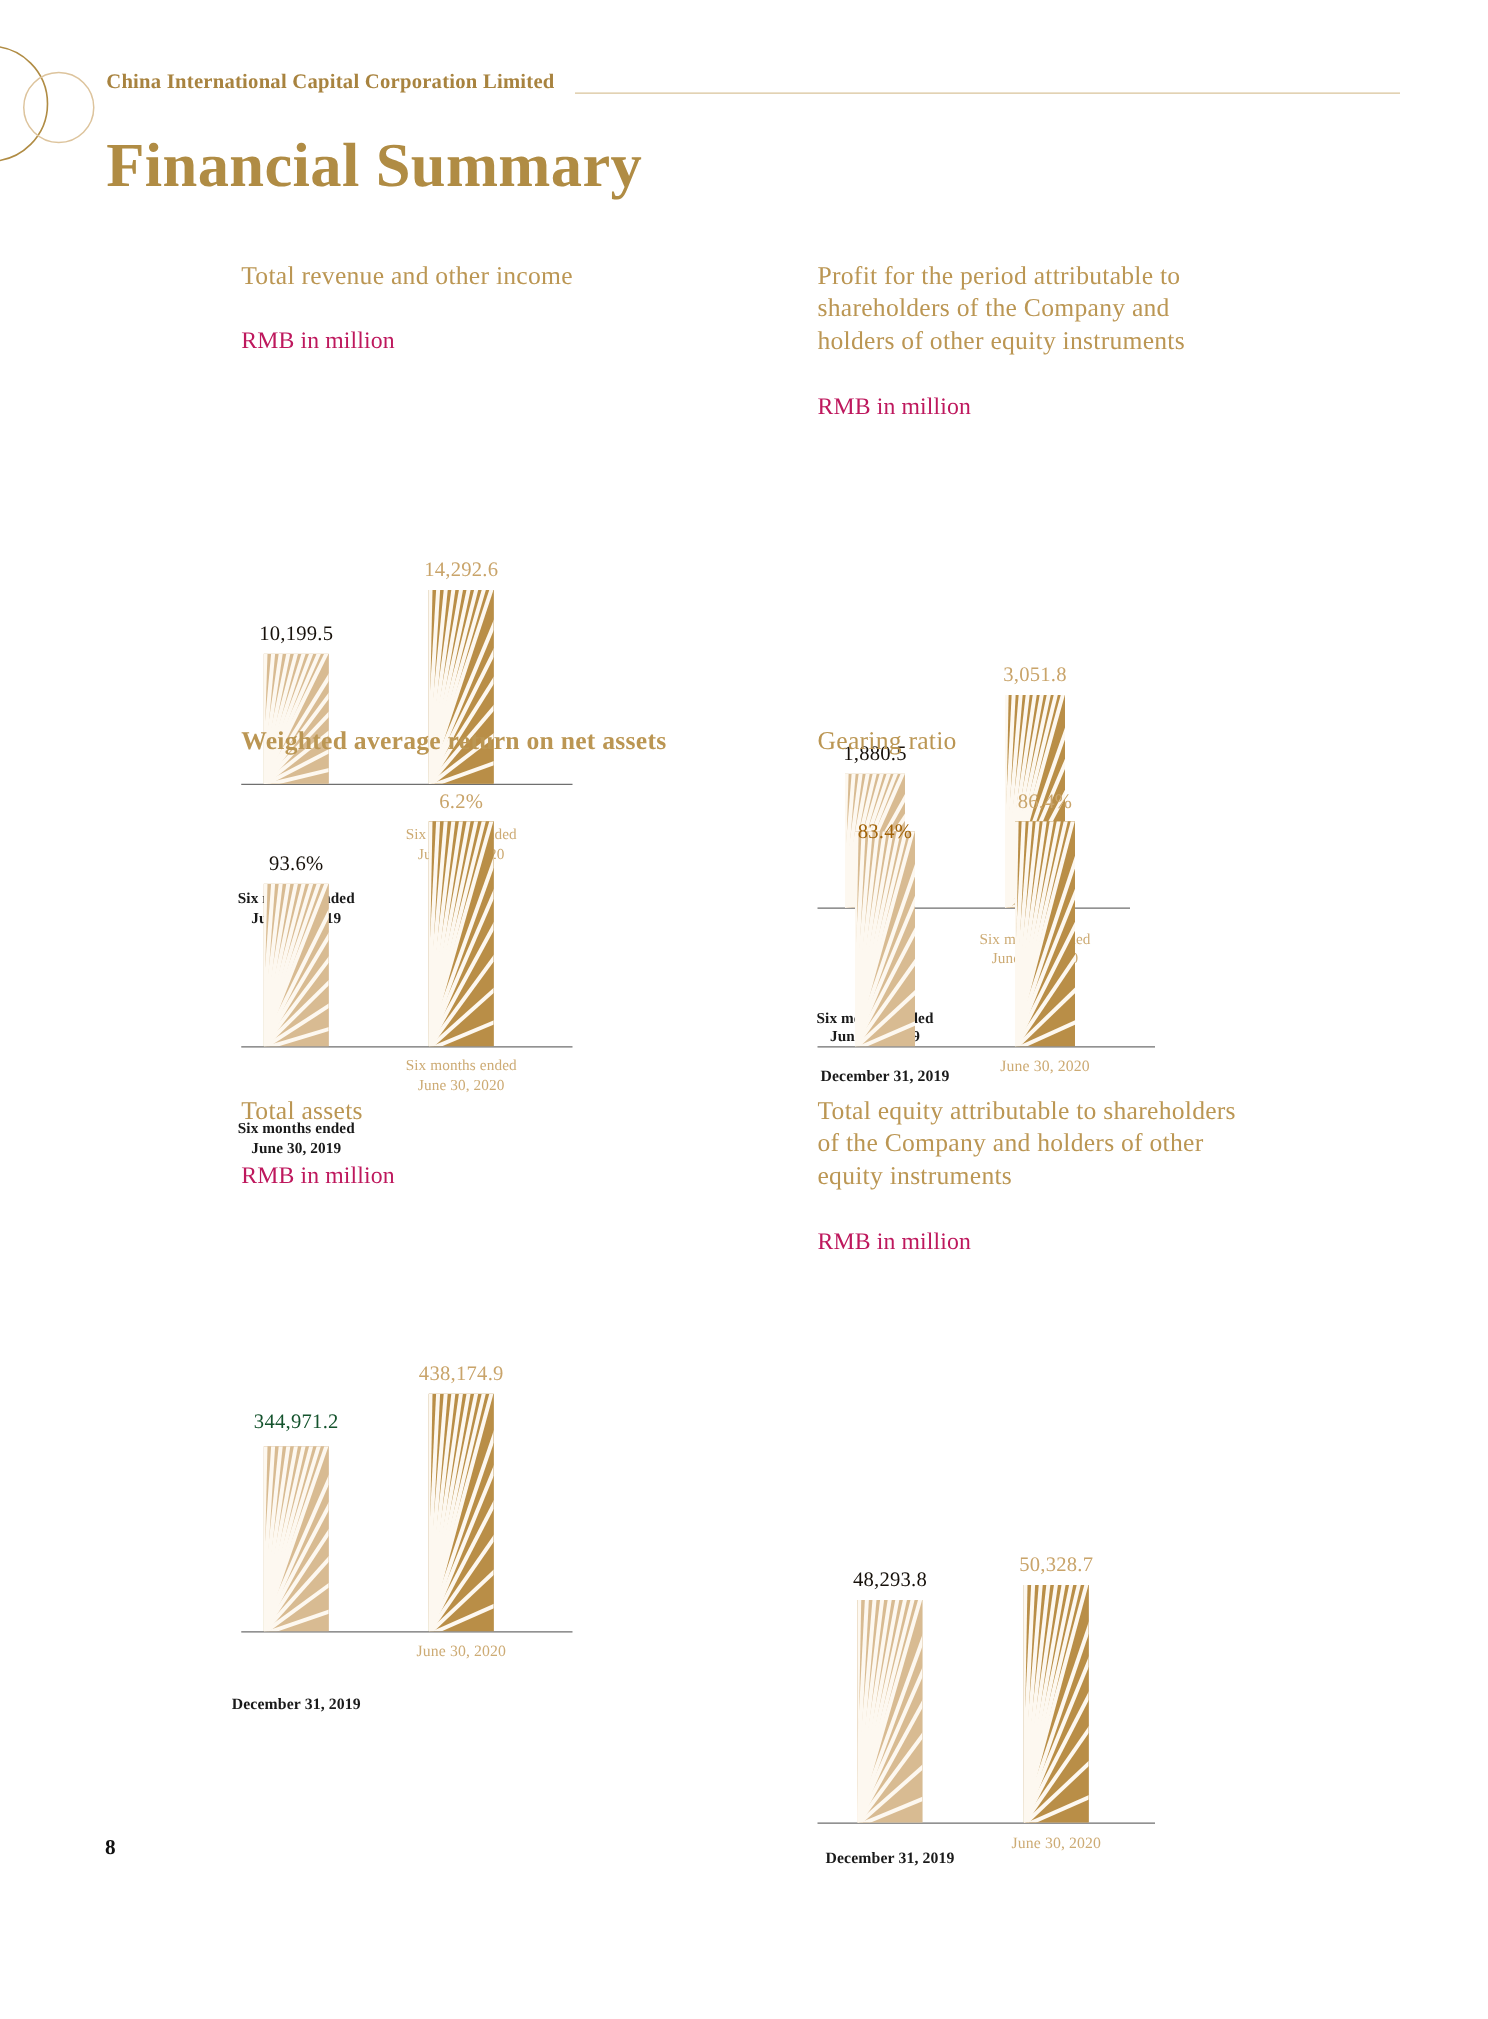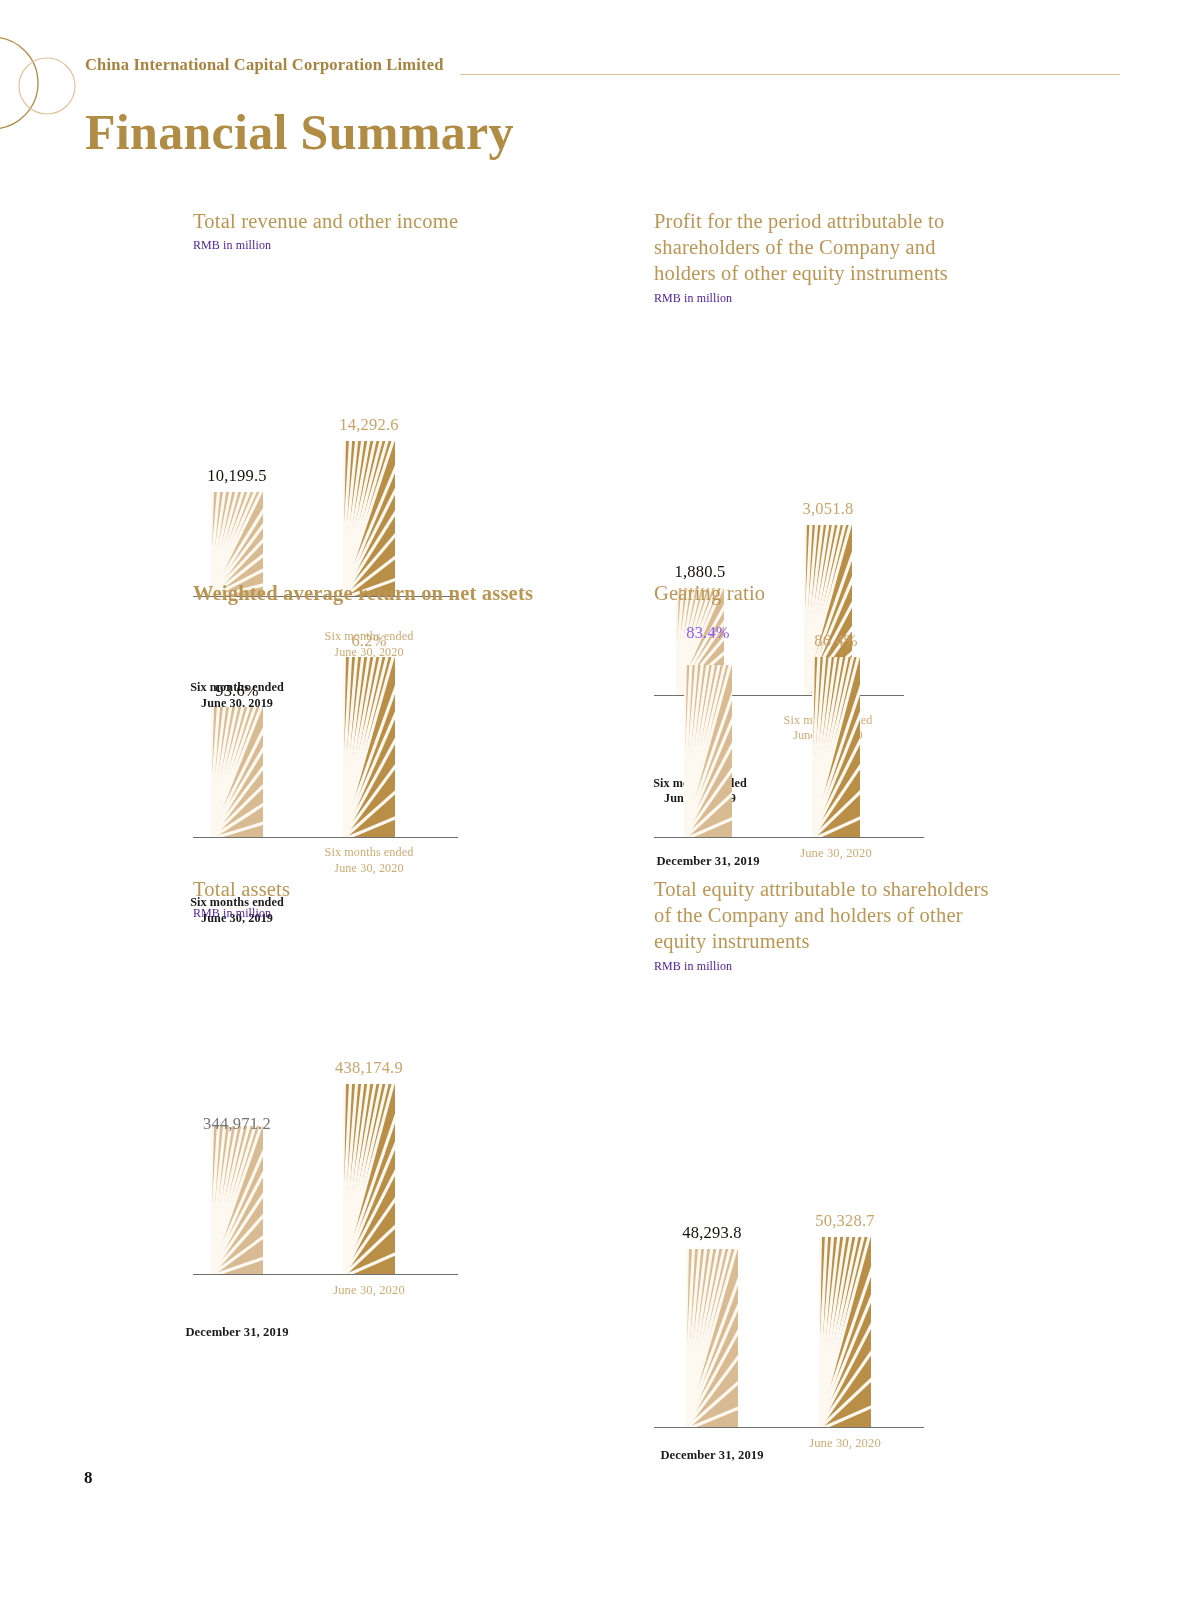--- a/index.html
+++ b/index.html
@@ -71,23 +71,23 @@
   .panel { position: absolute; width: 420px; }
 
   .panel-title {
     font-size: 20.5px;
     color: #bb9653;
     line-height: 1.28;
     margin: 0 0 0 0;
     letter-spacing: 0.2px;
   }
   .panel-unit {
-    font-size: 12px;
-    color: #4c1d95;
-    margin-top: 4px;
+    font-size: 19px;
+    color: #be185d;
+    margin-top: 28px;
     letter-spacing: 0.1px;
   }
 
   
   .plot {
     position: relative;
     margin-top: 14px;
   }
   .plot-inner {
     position: relative;
@@ -322,21 +322,21 @@
                     <line x1="-4" y1="204" x2="116" y2="-40" stroke="#fdf8f0" stroke-width="3.2" vector-effect="non-scaling-stroke"></line>
                     <line x1="-4" y1="204" x2="120" y2="4" stroke="#fdf8f0" stroke-width="3.2" vector-effect="non-scaling-stroke"></line>
                     <line x1="-4" y1="204" x2="120" y2="38" stroke="#fdf8f0" stroke-width="3.2" vector-effect="non-scaling-stroke"></line>
                     <line x1="-4" y1="204" x2="120" y2="72" stroke="#fdf8f0" stroke-width="3.2" vector-effect="non-scaling-stroke"></line>
                     <line x1="-4" y1="204" x2="120" y2="106" stroke="#fdf8f0" stroke-width="3.2" vector-effect="non-scaling-stroke"></line>
                     <line x1="-4" y1="204" x2="120" y2="140" stroke="#fdf8f0" stroke-width="3.2" vector-effect="non-scaling-stroke"></line>
                     <line x1="-4" y1="204" x2="120" y2="174" stroke="#fdf8f0" stroke-width="3.2" vector-effect="non-scaling-stroke"></line>
                     <line x1="-4" y1="204" x2="120" y2="208" stroke="#fdf8f0" stroke-width="3.2" vector-effect="non-scaling-stroke"></line>
                   </svg>
                 </div>
-                <div class="bar-value dark" style="bottom: 140px; color: #737373;">344,971.2</div>
+                <div class="bar-value dark" style="bottom: 158px; color: #14532d;">344,971.2</div>
                 <div class="tick-label dark single" style="top: 198px; color: rgb(26, 26, 26);">
                   <div>December 31, 2019</div>
                 </div>
               </div>
               <div class="bar-group" style="left: 150px; width: 52px;">
                 <div class="bar" style="width: 52px; height: 190px; background: rgb(185, 142, 71);">
                   <svg class="fan" viewBox="0 0 100 200" preserveAspectRatio="none">
                     <rect x="0" y="0" width="100" height="200" fill="#b98e47"></rect>
                     <line x1="-4" y1="204" x2="-10" y2="-40" stroke="#fdf8f0" stroke-width="3.2" vector-effect="non-scaling-stroke"></line>
                     <line x1="-4" y1="204" x2="4" y2="-40" stroke="#fdf8f0" stroke-width="3.2" vector-effect="non-scaling-stroke"></line>
@@ -455,21 +455,21 @@
                     <line x1="-4" y1="204" x2="116" y2="-40" stroke="#fdf8f0" stroke-width="3.2" vector-effect="non-scaling-stroke"></line>
                     <line x1="-4" y1="204" x2="120" y2="4" stroke="#fdf8f0" stroke-width="3.2" vector-effect="non-scaling-stroke"></line>
                     <line x1="-4" y1="204" x2="120" y2="38" stroke="#fdf8f0" stroke-width="3.2" vector-effect="non-scaling-stroke"></line>
                     <line x1="-4" y1="204" x2="120" y2="72" stroke="#fdf8f0" stroke-width="3.2" vector-effect="non-scaling-stroke"></line>
                     <line x1="-4" y1="204" x2="120" y2="106" stroke="#fdf8f0" stroke-width="3.2" vector-effect="non-scaling-stroke"></line>
                     <line x1="-4" y1="204" x2="120" y2="140" stroke="#fdf8f0" stroke-width="3.2" vector-effect="non-scaling-stroke"></line>
                     <line x1="-4" y1="204" x2="120" y2="174" stroke="#fdf8f0" stroke-width="3.2" vector-effect="non-scaling-stroke"></line>
                     <line x1="-4" y1="204" x2="120" y2="208" stroke="#fdf8f0" stroke-width="3.2" vector-effect="non-scaling-stroke"></line>
                   </svg>
                 </div>
-                <div class="bar-value dark" style="bottom: 194px; color: #8b5cf6; margin-top: 35px;">83.4%</div>
+                <div class="bar-value dark" style="bottom: 162px; color: #a16207; margin-top: 35px;">83.4%</div>
                 <div class="tick-label dark single" style="top: 188px; color: rgb(26, 26, 26);">
                   <div>December 31, 2019</div>
                 </div>
               </div>
               <div class="bar-group" style="left: 158px; width: 48px;">
                 <div class="bar" style="width: 48px; height: 180px; background: rgb(185, 142, 71);">
                   <svg class="fan" viewBox="0 0 100 200" preserveAspectRatio="none">
                     <rect x="0" y="0" width="100" height="200" fill="#b98e47"></rect>
                     <line x1="-4" y1="204" x2="-10" y2="-40" stroke="#fdf8f0" stroke-width="3.2" vector-effect="non-scaling-stroke"></line>
                     <line x1="-4" y1="204" x2="4" y2="-40" stroke="#fdf8f0" stroke-width="3.2" vector-effect="non-scaling-stroke"></line>

